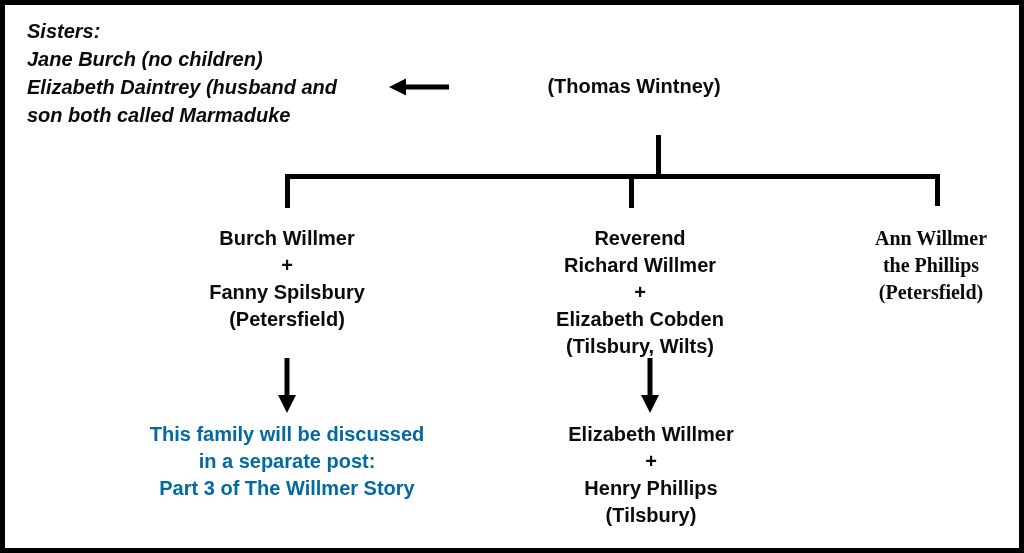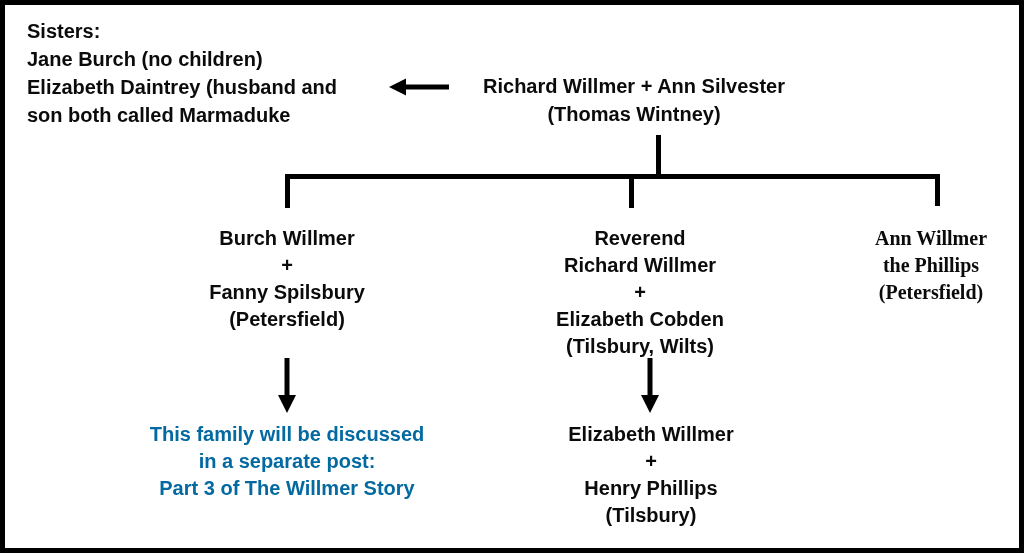--- a/index.html
+++ b/index.html
@@ -24,34 +24,33 @@
   svg.arrow { position: absolute; display: block; }
   
   .inner { position: absolute; left: -5px; top: -5px; width: 1024px; height: 553px; }
 </style>
 </head>
 <body>
 
 <div class="canvas">
   <div class="inner">
 
-    <div class="tblock" style="left:27px; top:17px; line-height:28px;">
+    <div class="tblock" style="left:27px; top:17px; line-height:28px;font-style:italic;">
       <div>Sisters:</div>
       <div>Jane Burch (no children)</div>
       <div>Elizabeth Daintrey (husband and</div>
       <div>son both called Marmaduke</div>
     </div>
 
     <svg class="arrow" style="left:389px; top:77px;" width="62" height="20" viewBox="0 0 62 20">
       <line x1="60" y1="10" x2="14" y2="10" stroke="#000" stroke-width="5"></line>
       <polygon points="0,10 17,1.5 17,18.5" fill="#000"></polygon>
     </svg>
 
     <div class="tblock centered" style="left:458px; top:72px; width:352px; line-height:28px;">
-      <div>Richard Willmer + Ann Silvester</div>
       <div>(Thomas Wintney)</div>
     </div>
 
     <div class="conn" style="left:656px; top:135px; width:5px; height:43px;"></div>
     <div class="conn" style="left:285px; top:174px; width:655px; height:5px;"></div>
     <div class="conn" style="left:285px; top:174px; width:5px; height:34px;"></div>
     <div class="conn" style="left:629px; top:174px; width:5px; height:34px;"></div>
     <div class="conn" style="left:935px; top:174px; width:5px; height:32px;"></div>
 
     <div class="tblock centered" style="left:137px; top:225px; width:300px;">

